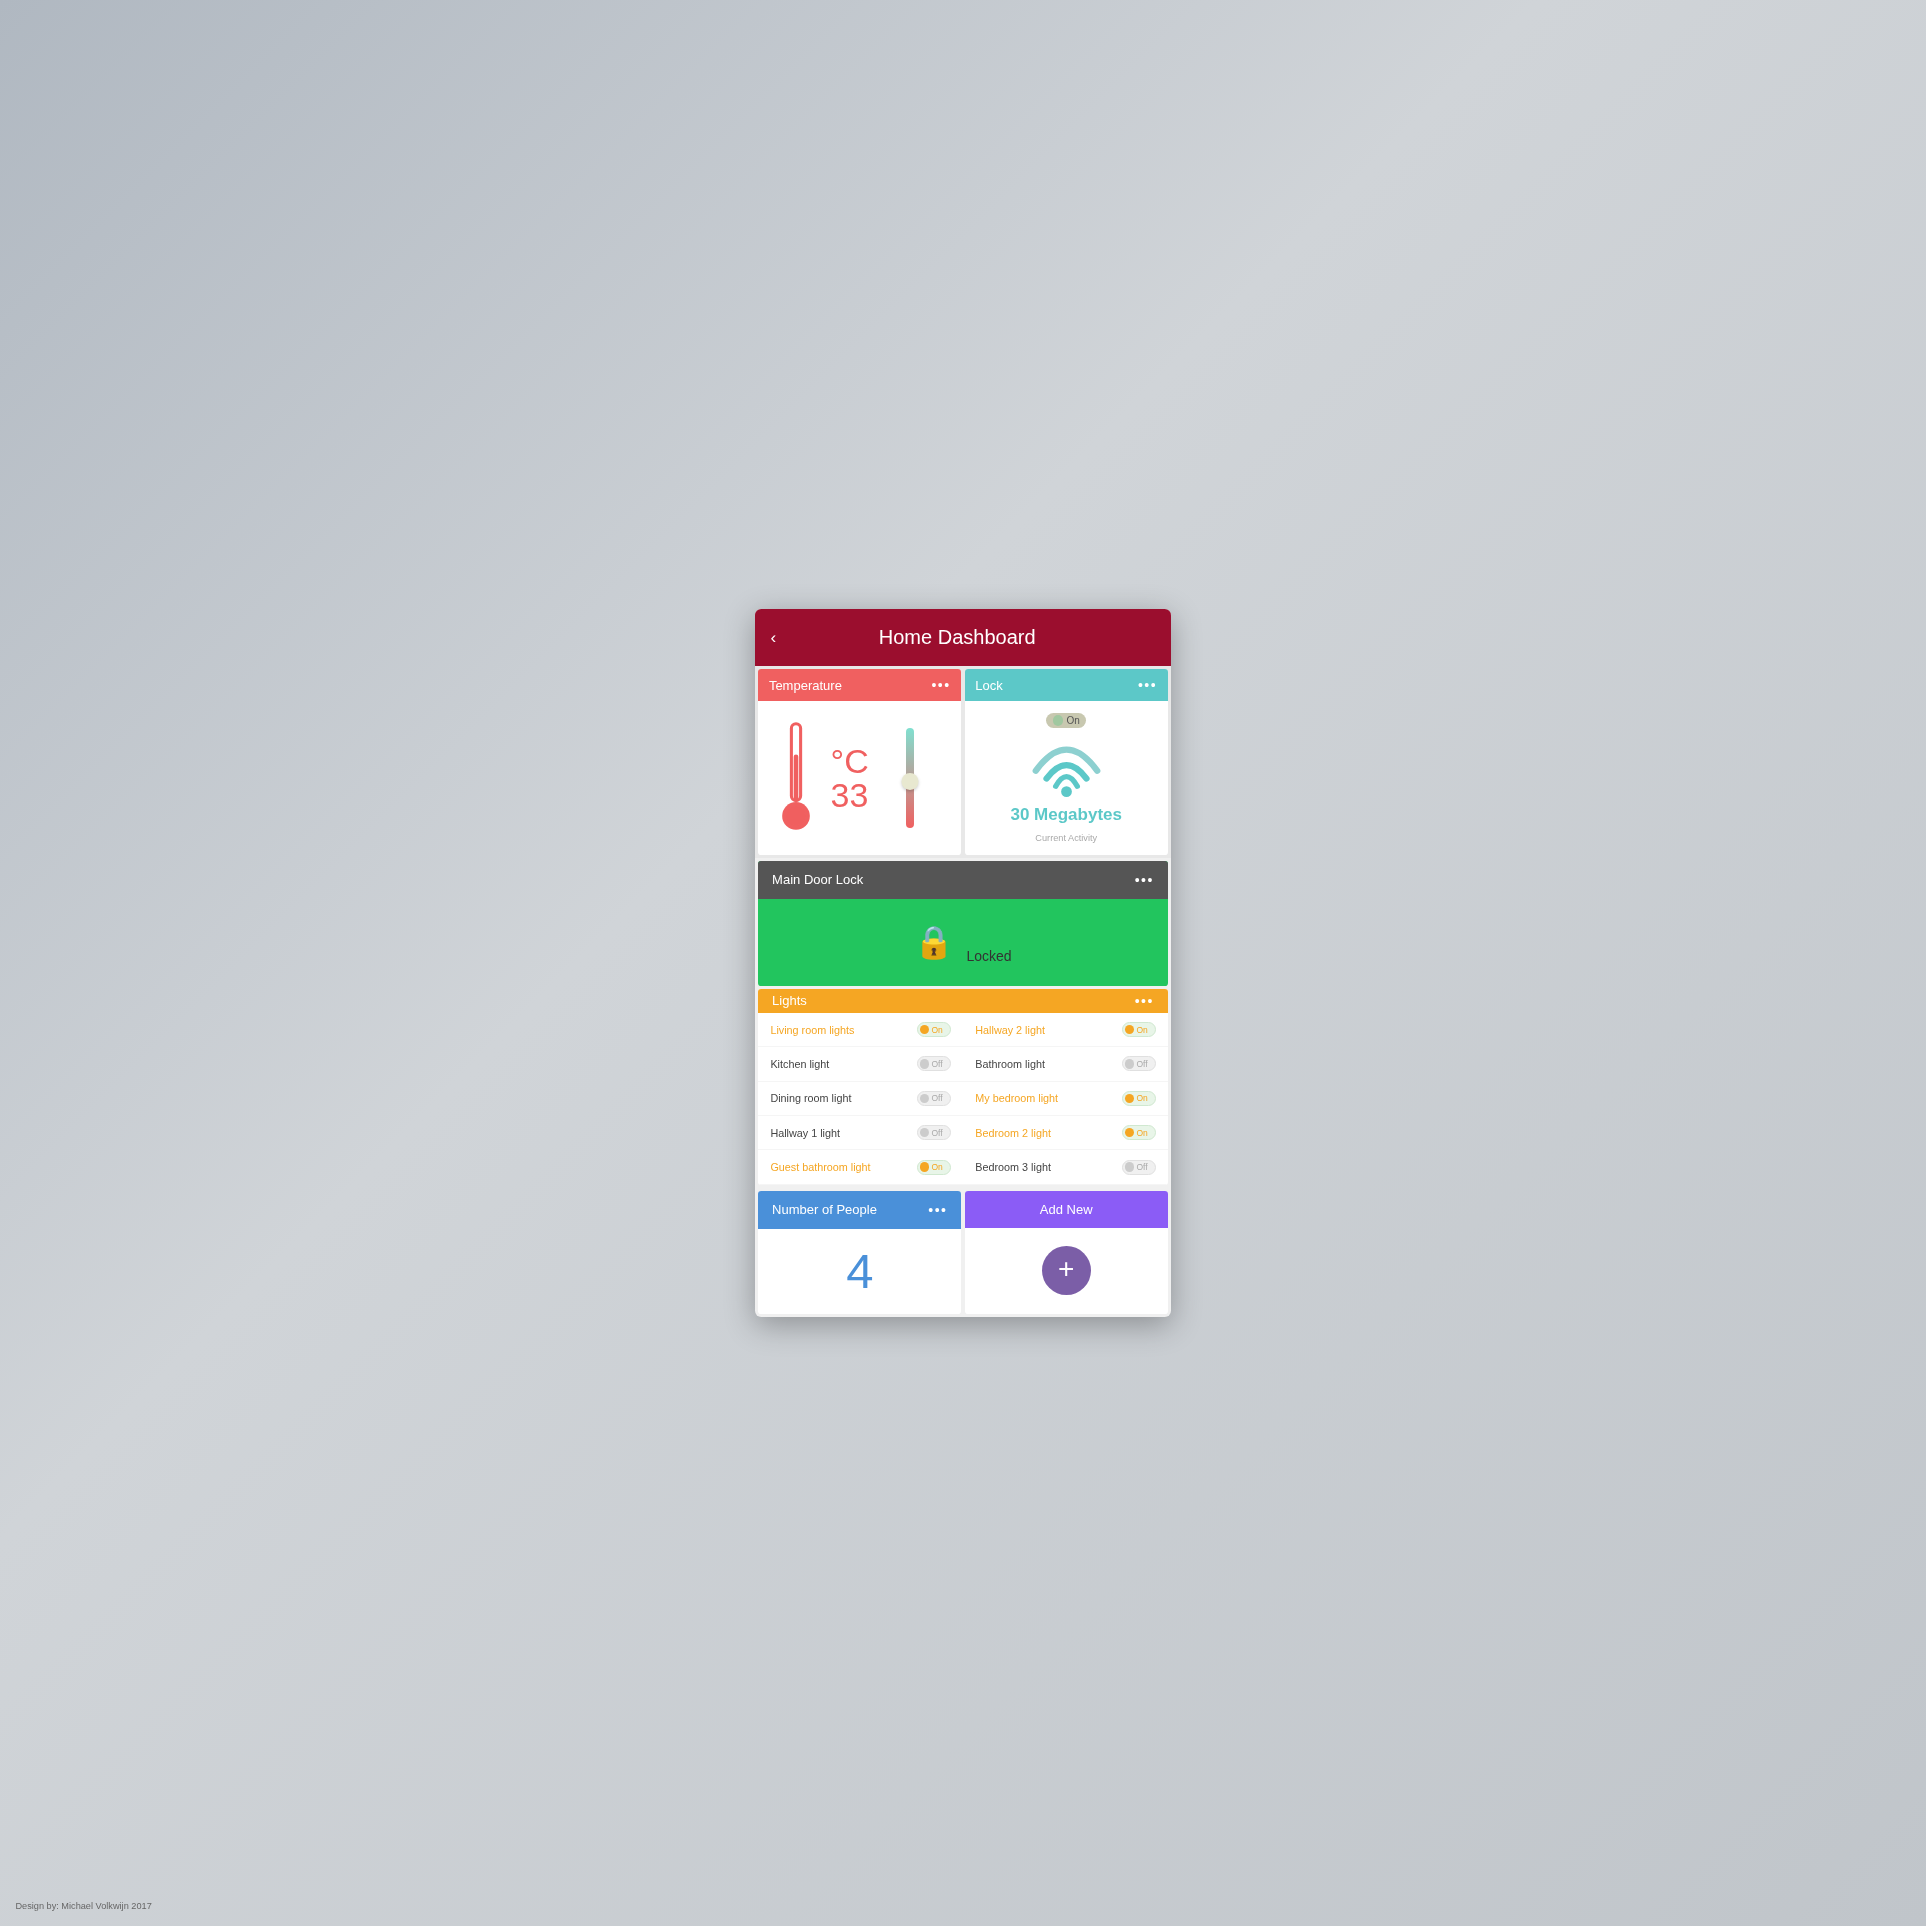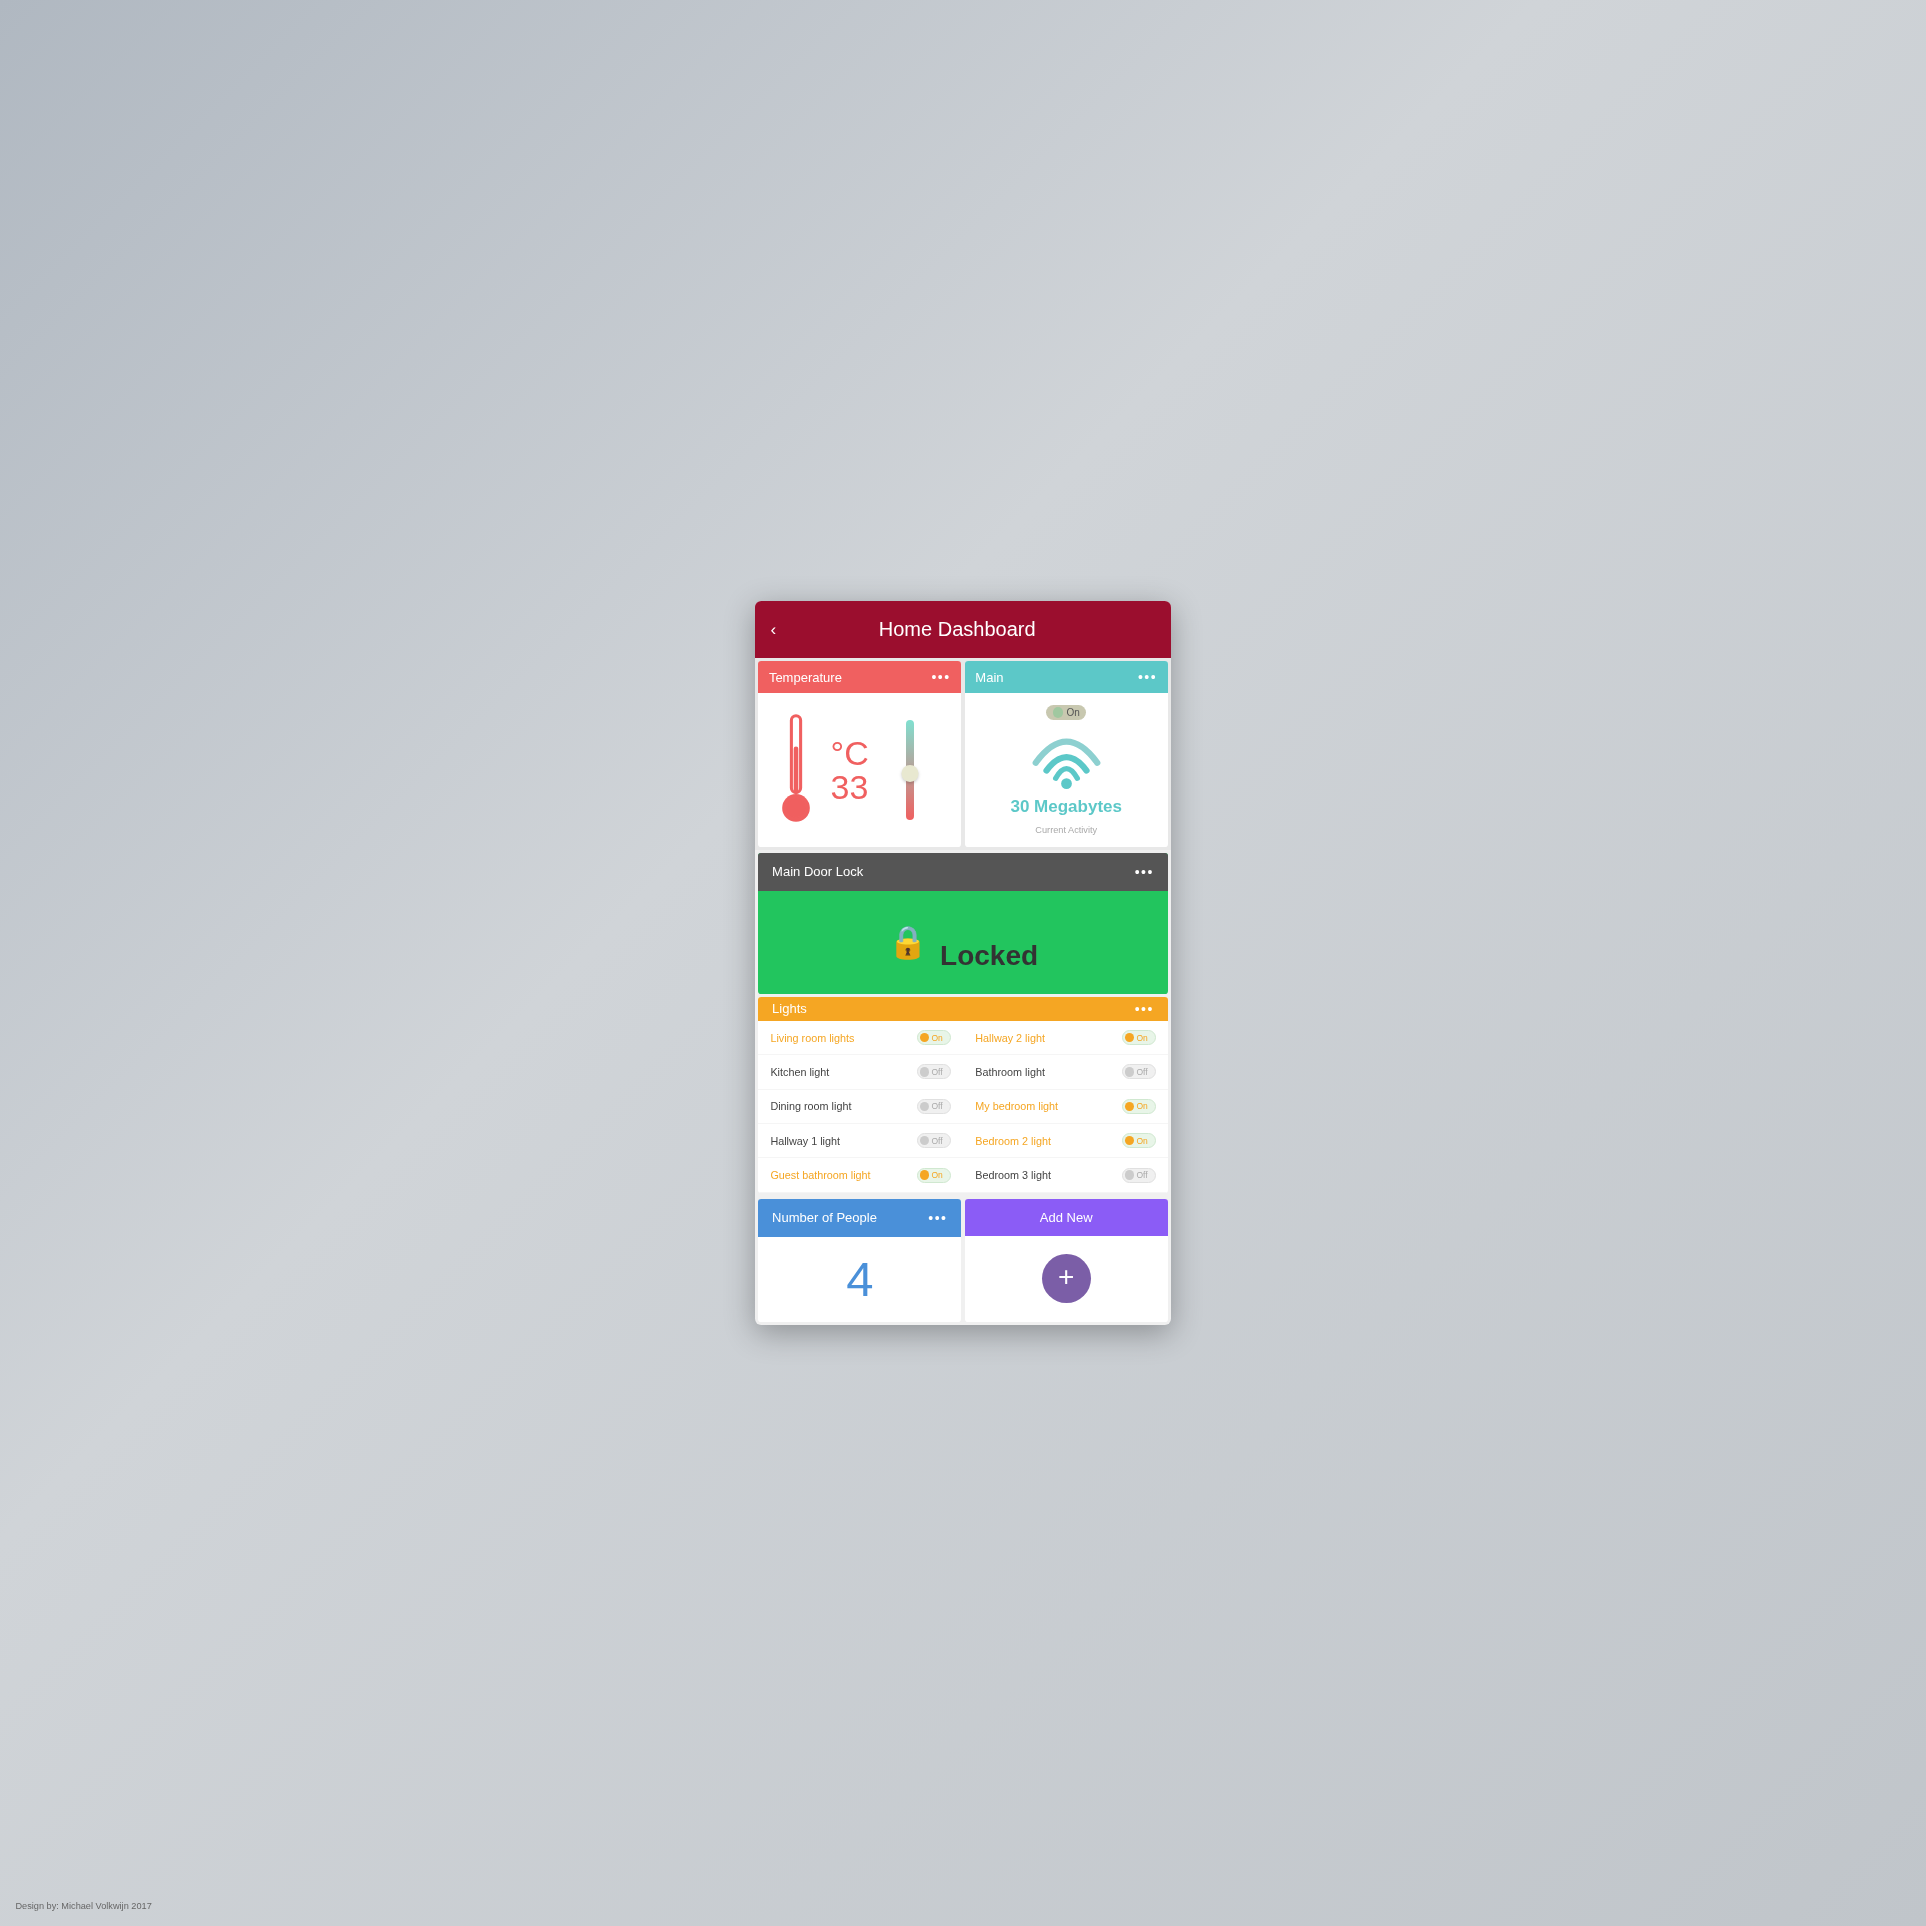--- a/index.html
+++ b/index.html
@@ -224,23 +224,23 @@
       align-items: center;
       justify-content: center;
       gap: 12.3px;
       min-height: 62px;
     }
     .lock-icon {
       font-size: 32px;
       color: #333;
     }
     .locked-text {
-      font-size: 28px;
+      font-size: 14px;
       color: #333;
-      font-weight: 700;
+      font-weight: 400;
       margin-top: 28px;
     }
 
     
     .lights-section {
       margin: 3.1px;
       background: white;
       border-radius: 3.1px;
       overflow: hidden;
     }
@@ -431,21 +431,21 @@
         </div>
 
         <div class="slider-track">
           <div class="slider-thumb"></div>
         </div>
       </div>
     </div>
 
     <div class="card wifi-card">
       <div class="card-header">
-        <span class="card-title">Main</span>
+        <span class="card-title">Lock</span>
         <span class="dots">•••</span>
       </div>
       <div class="card-body wifi-card-body">
 
         <div class="toggle-on">
           <div class="toggle-dot"></div>
           <span class="toggle-text">On</span>
         </div>
 
         <svg class="wifi-svg" viewBox="0 0 100 80" xmlns="http://www.w3.org/2000/svg">

